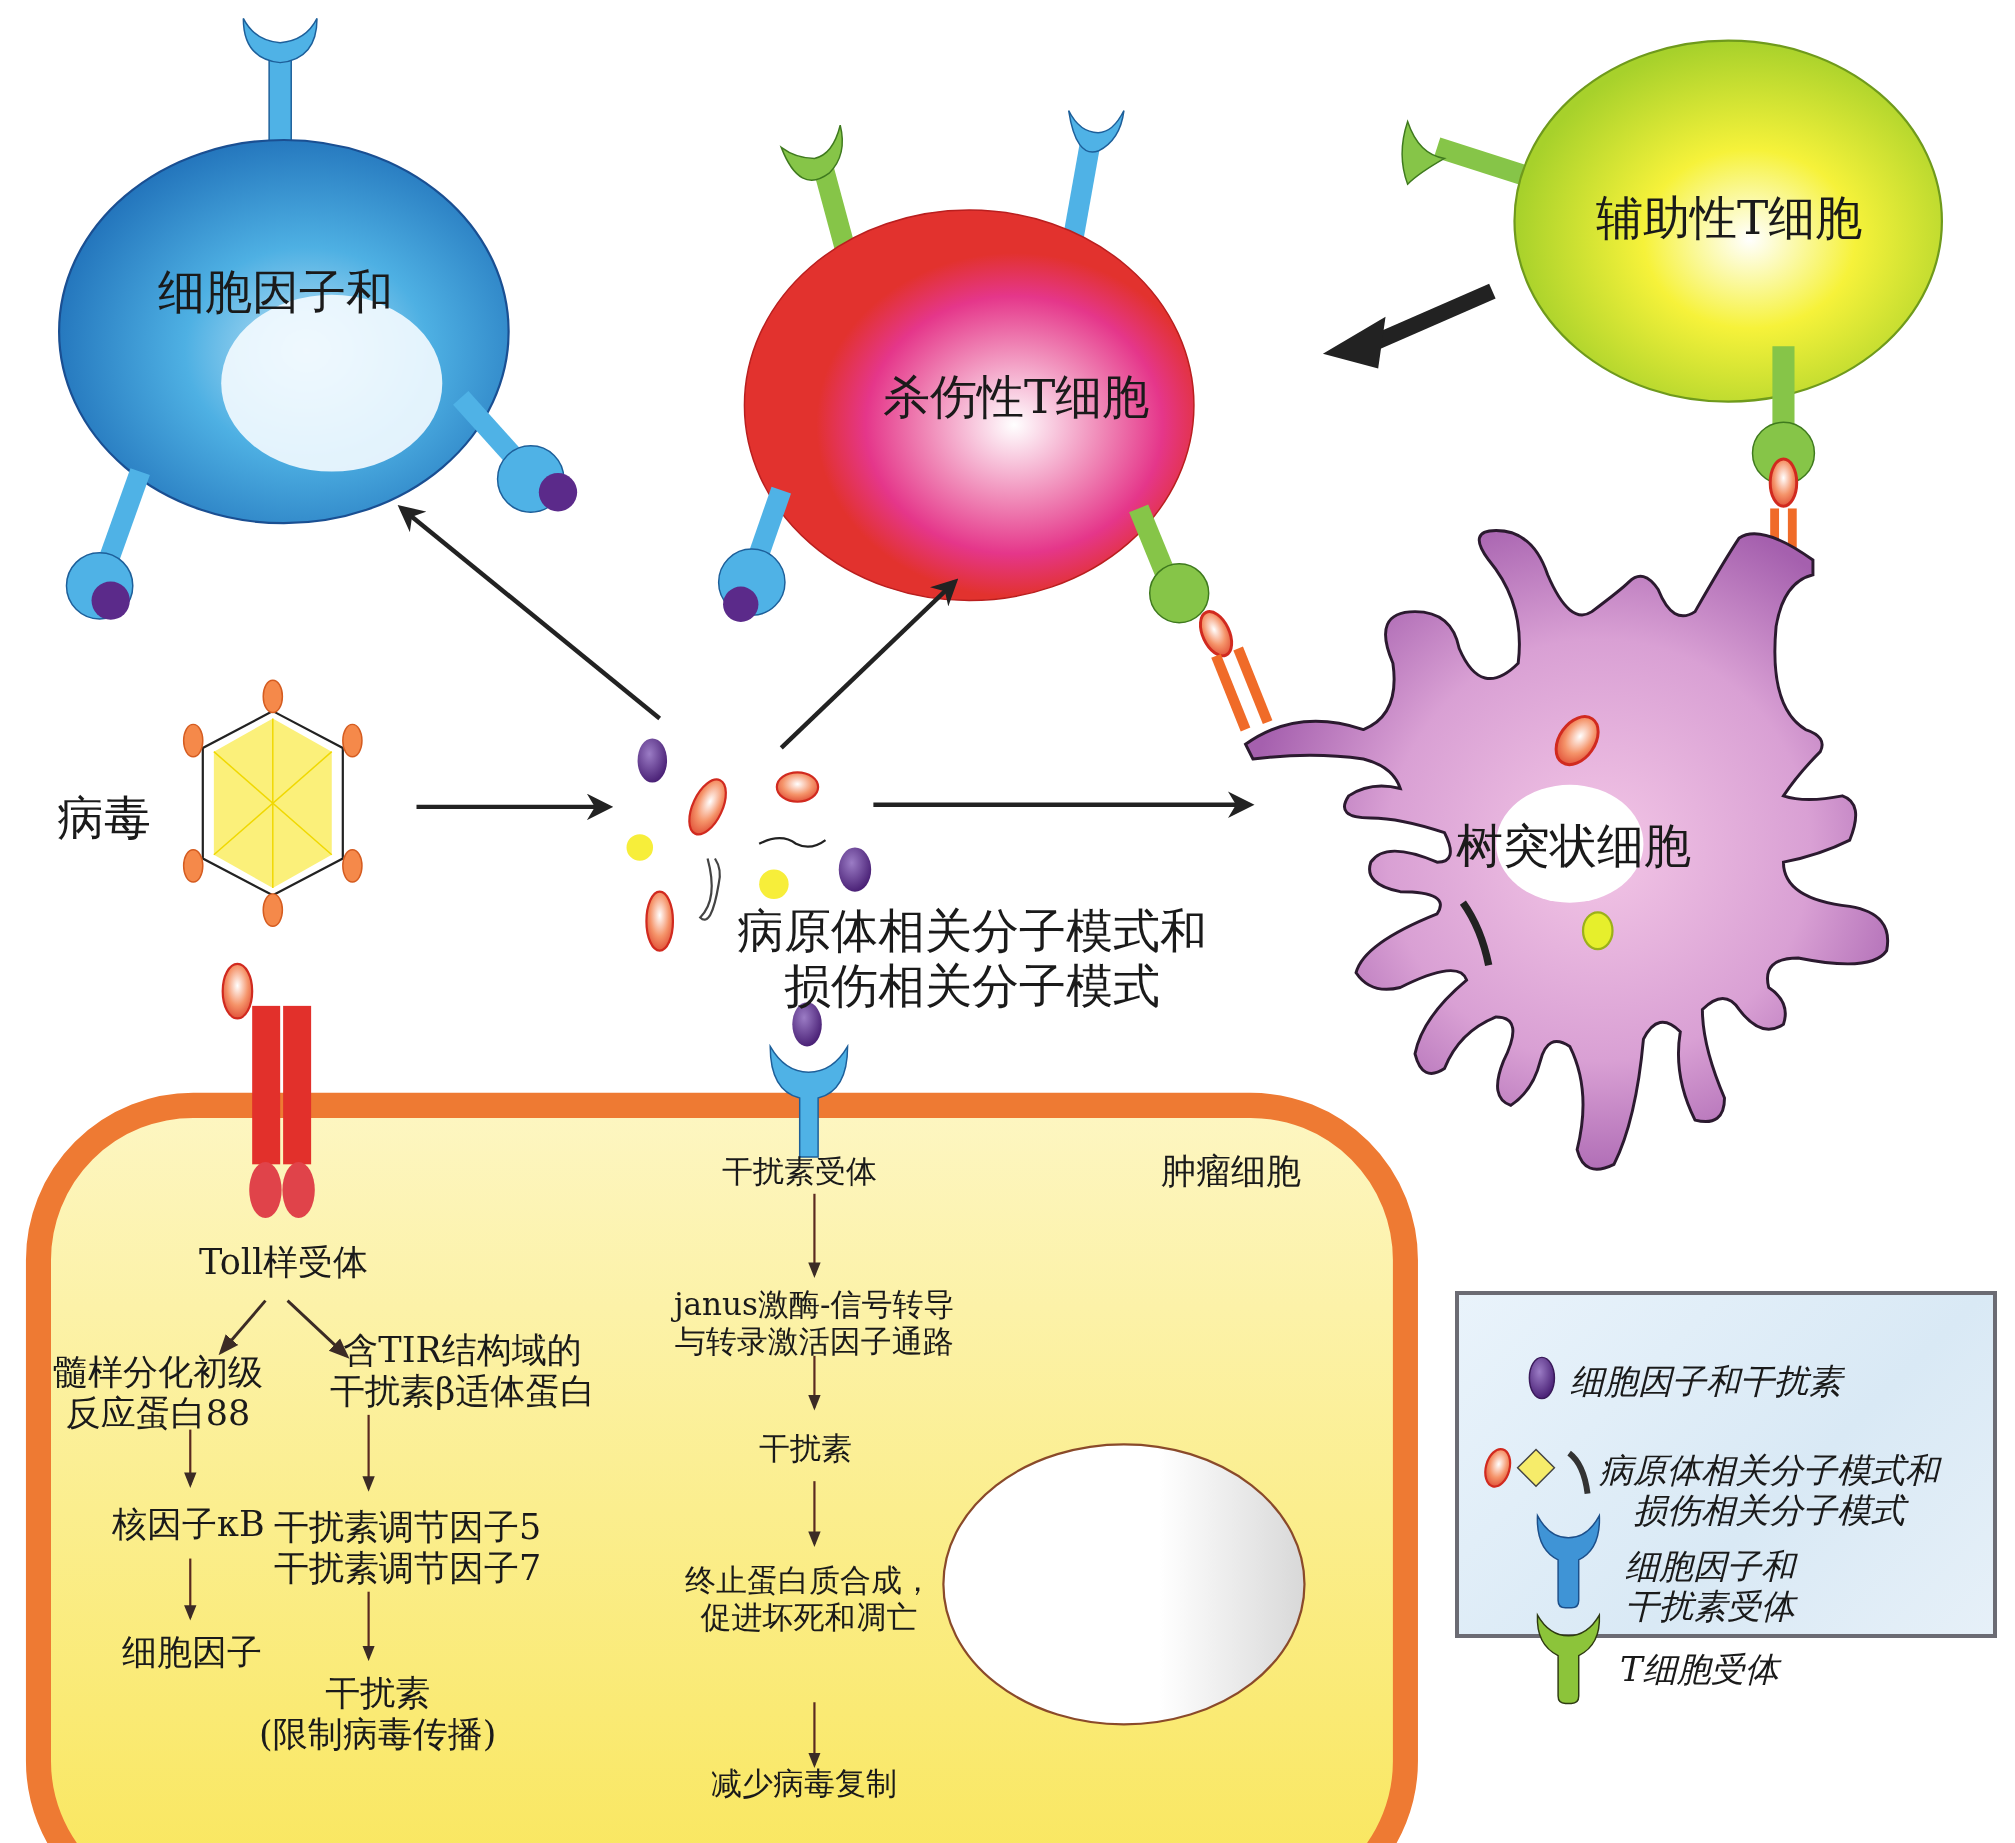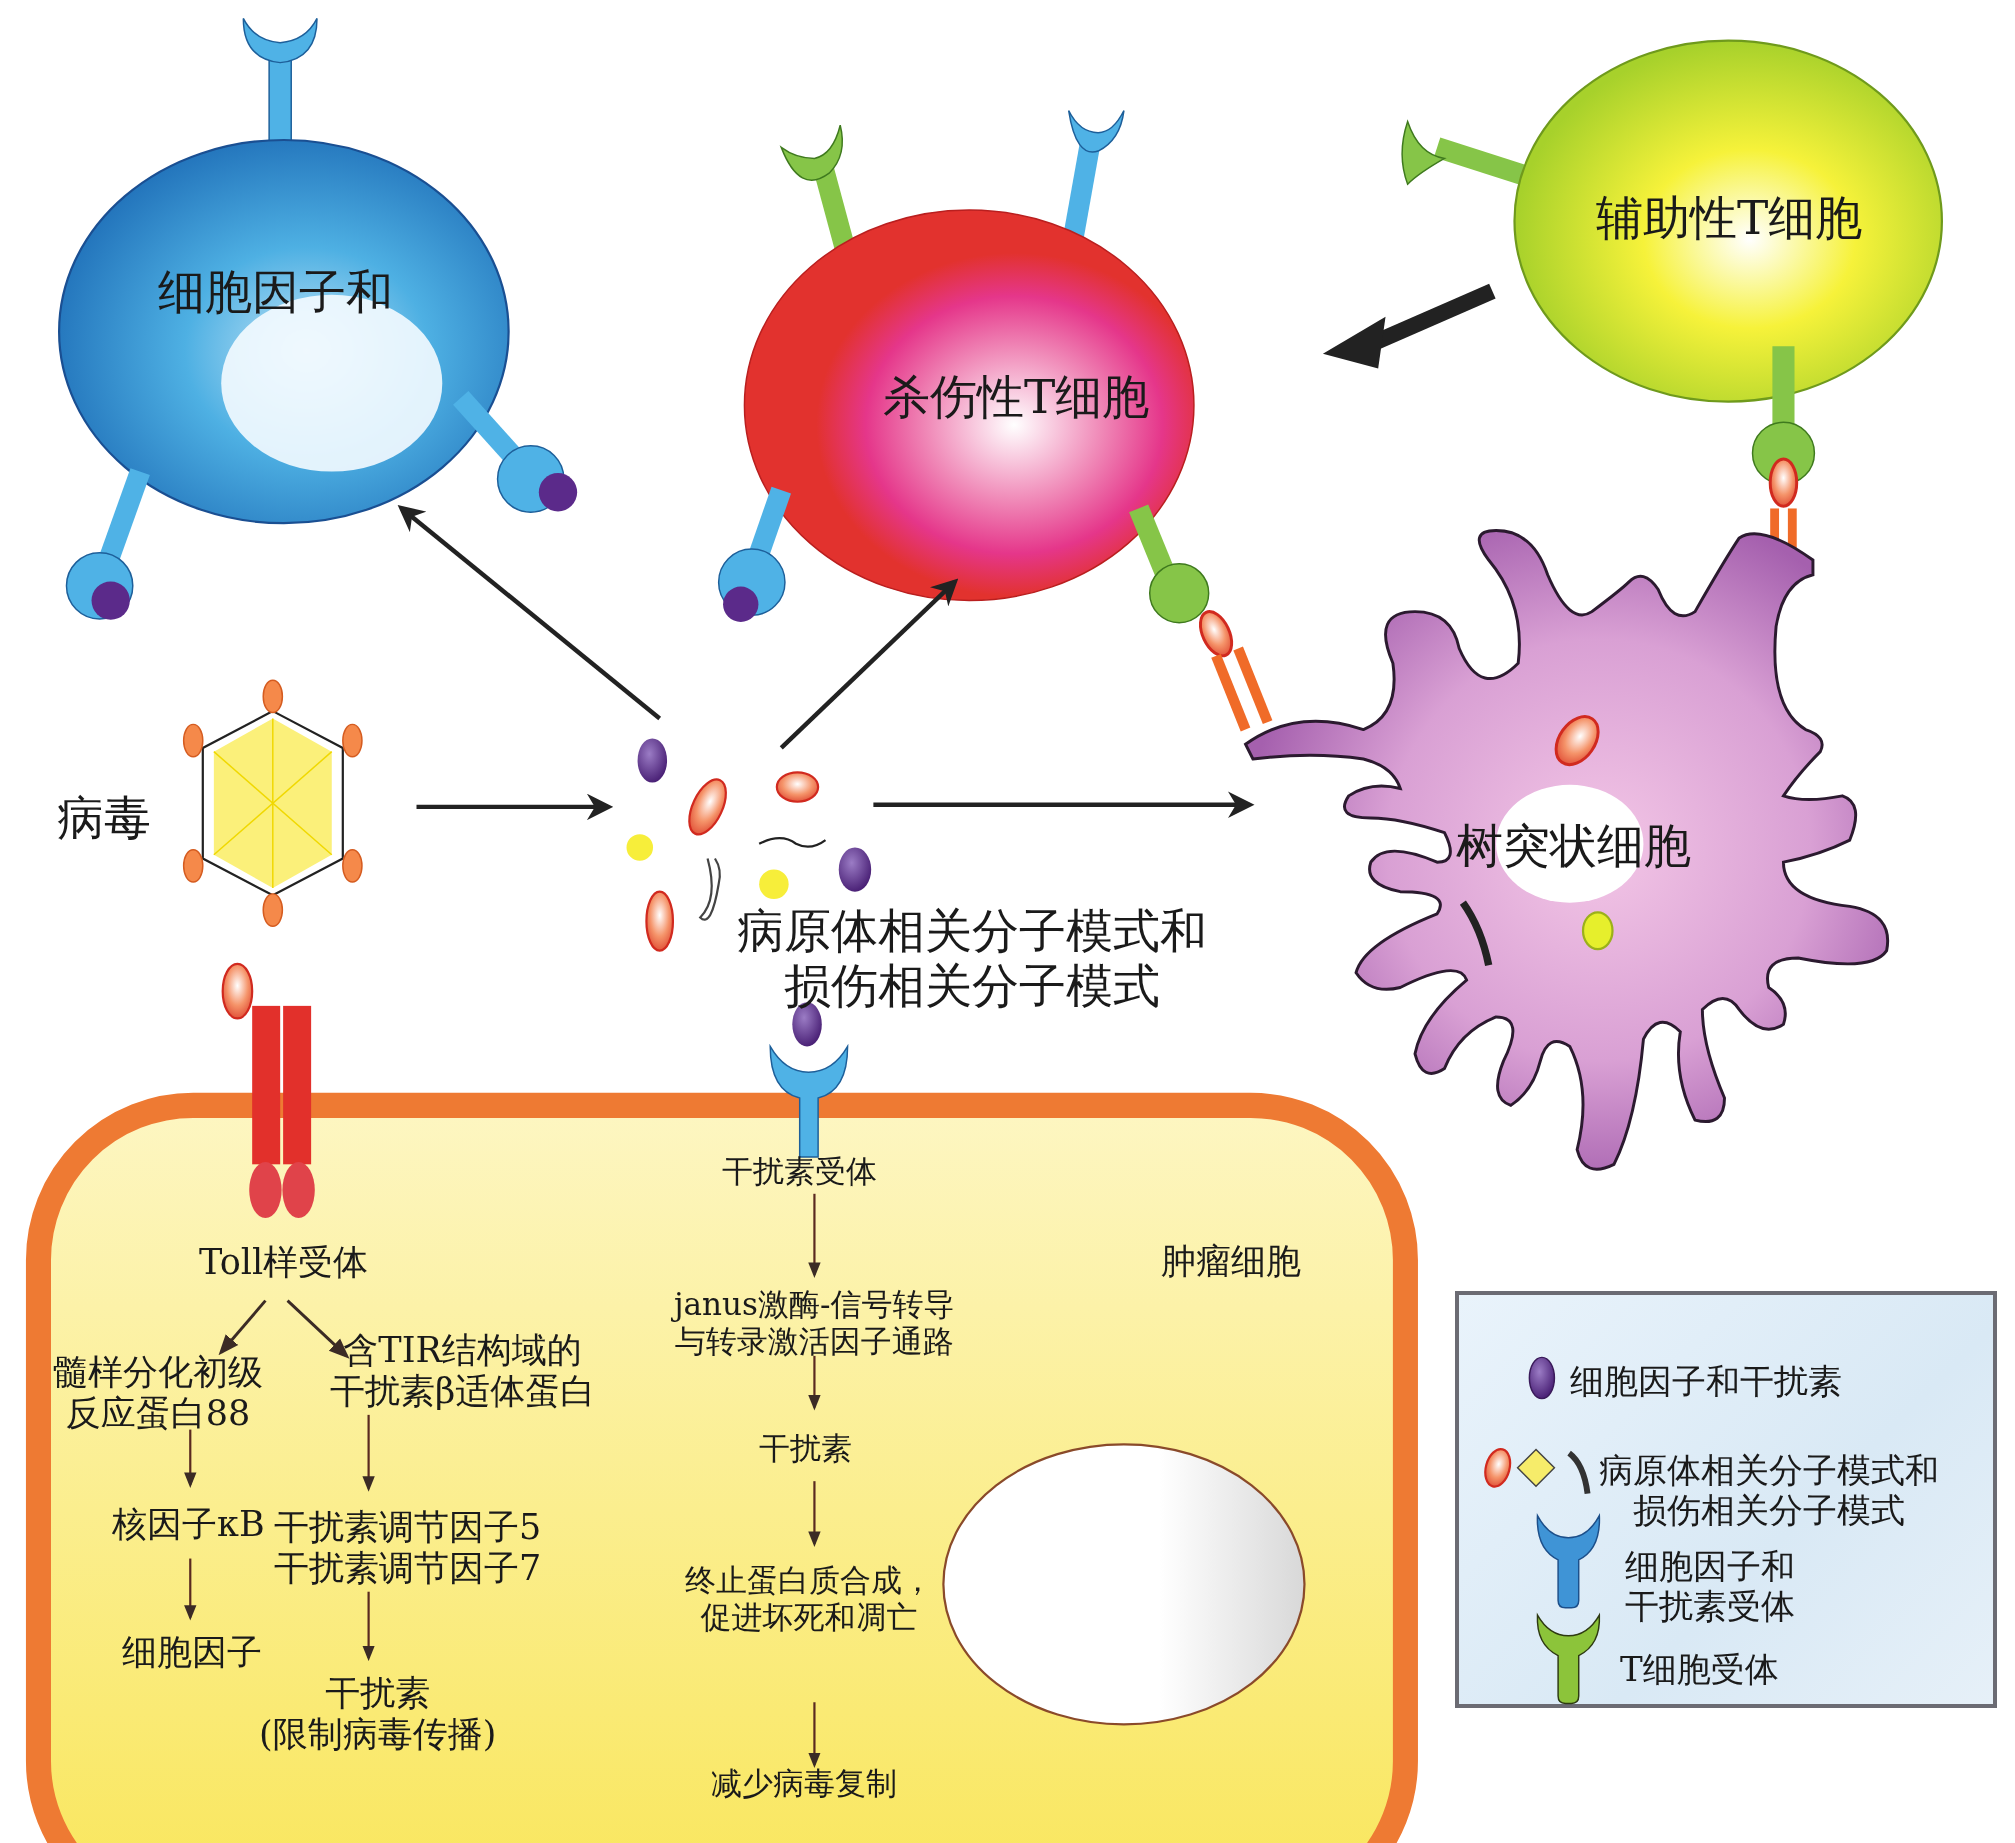--- a/index.html
+++ b/index.html
@@ -3,23 +3,23 @@
 <meta charset="utf-8">
 <style>
   html, body { margin:0; padding:0; background:#ffffff; }
   body { width:2015px; height:1843px; position:relative; overflow:hidden;
          font-family:"DejaVu Serif","Liberation Serif",serif; color:#1a1a1a; }
   svg#art { position:absolute; left:0; top:0; }
   .lbl { position:absolute; white-space:nowrap; text-align:center; line-height:1.18; }
   .big { font-size:47px; }
   .mid { font-size:35px; }
   .sm  { font-size:31px; }
-  .legend { position:absolute; left:1455px; top:1291px; width:542px; height:417px;
+  .legend { position:absolute; left:1455px; top:1291px; width:542px; height:347px;
             border:4.4px solid #6b6b73; background:linear-gradient(135deg,#e9f3fb,#d9e9f5 60%,#e6f0f8);
-            box-sizing:border-box; }
+            box-sizing:border-box;font-style:italic; }
   .legend .row-text { position:absolute; font-size:34px; line-height:1.18; white-space:nowrap; }
 </style>
 </head>
 <body>
 
 <svg id="art" width="2015" height="1843" viewBox="0 0 2734 2501">
   <defs>
     <radialGradient id="gNK" cx="55%" cy="55%" r="60%">
       <stop offset="0" stop-color="#bfe3f6"></stop>
         <stop offset="0.45" stop-color="#4eb0e3"></stop>
@@ -205,21 +205,21 @@
     <line x1="1105" y1="1840" x2="1105" y2="1910" stroke="#5a2a20" stroke-width="3" marker-end="url(#arrowBrown)"></line>
     <line x1="1105" y1="2010" x2="1105" y2="2095" stroke="#5a2a20" stroke-width="3" marker-end="url(#arrowBrown)"></line>
     <line x1="1105" y1="2310" x2="1105" y2="2395" stroke="#5a2a20" stroke-width="3" marker-end="url(#arrowBrown)"></line>
   </g>
 </svg>
 
 <div class="lbl big" style="left:158px; top:264px;">细胞因子和</div>
 <div class="lbl big" style="left:883px; top:369px;">杀伤性T细胞</div>
 <div class="lbl big" style="left:1596px; top:190px;text-align:center;">辅助性T细胞</div>
 <div class="lbl big" style="left:1456px; top:818px;">树突状细胞</div>
-<div class="lbl mid" style="left:1161px; top:1241px;">肿瘤细胞</div>
+<div class="lbl mid" style="left:1161px; top:1151px;">肿瘤细胞</div>
 
 <div class="lbl big" style="left:57px; top:790px;">病毒</div>
 
 <div class="lbl big" style="left:737px; top:903px;">
   <div>病原体相关分子模式和</div>
   <div>损伤相关分子模式</div>
 </div>
 
 <div class="lbl mid" style="left:199px; top:1242px;">Toll样受体</div>
 <div class="lbl mid" style="left:53px; top:1352px;">

